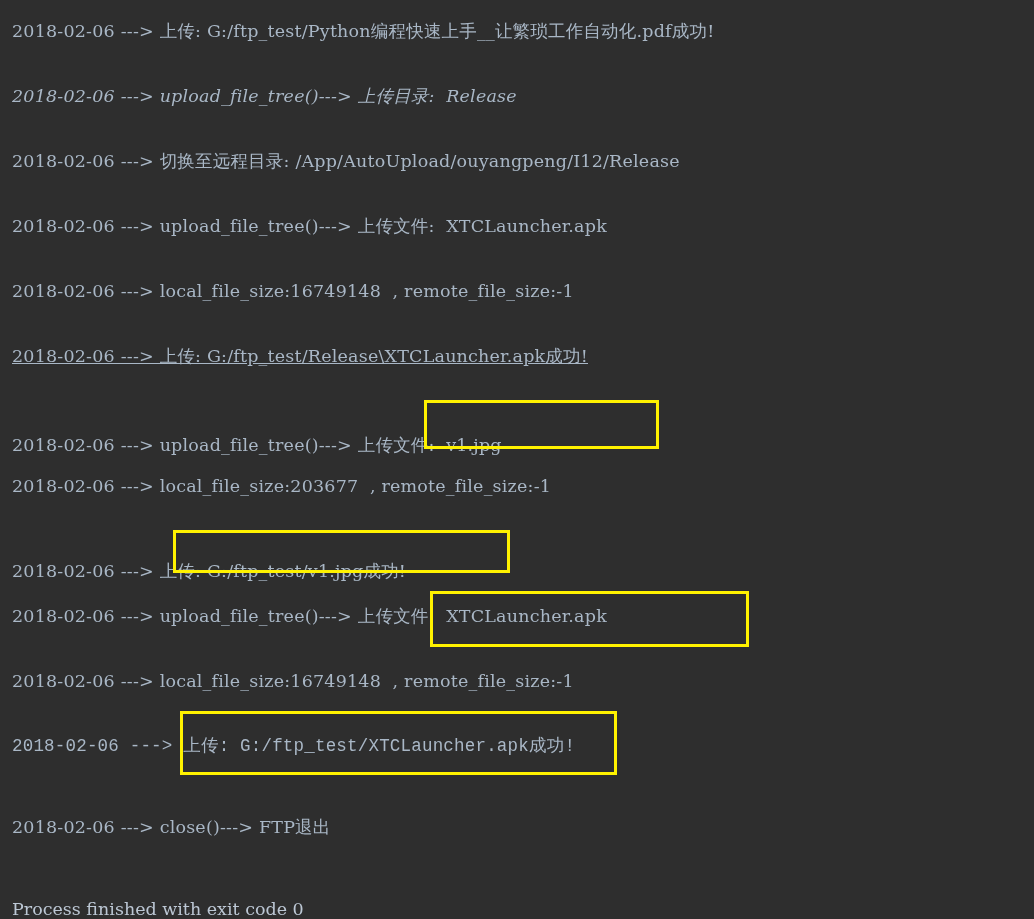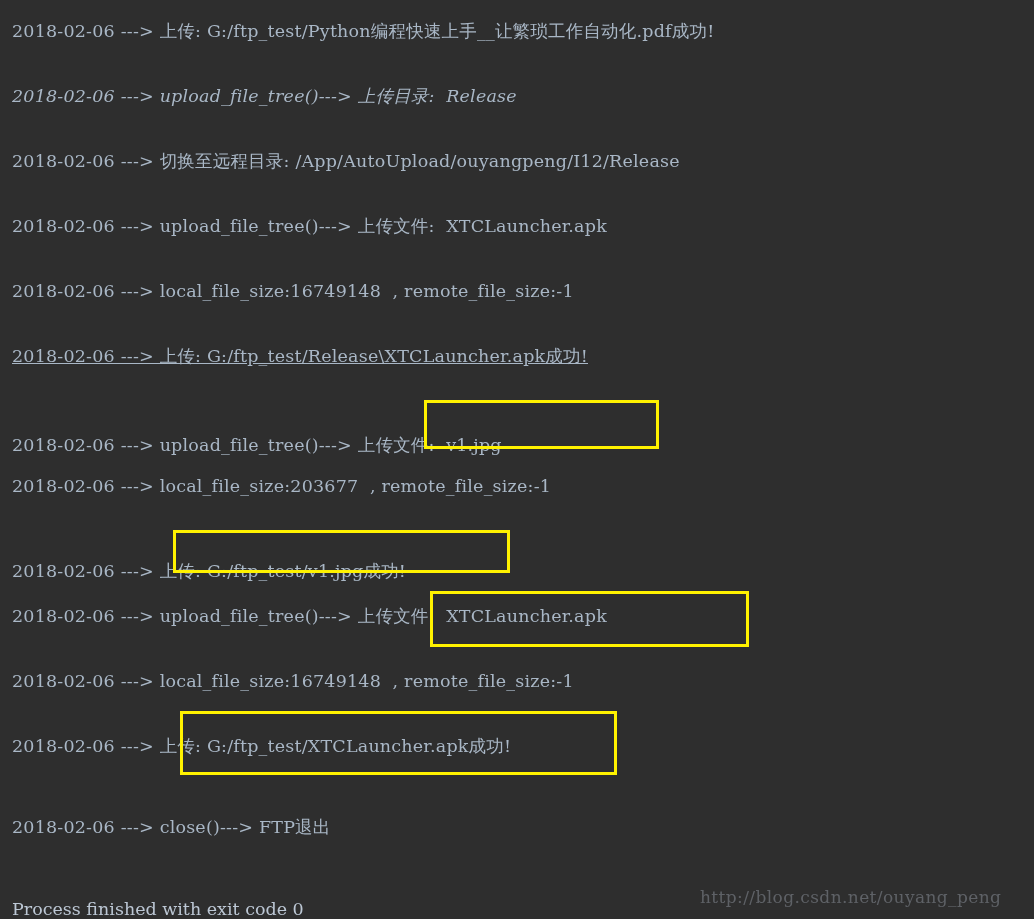--- a/index.html
+++ b/index.html
@@ -65,28 +65,27 @@
       <div class="log-line" style="top: 85px; font-style: italic;">2018-02-06 ---&gt; upload_file_tree()---&gt; 上传目录:  Release</div>
       <div class="log-line" style="top: 150px; text-align: right;">2018-02-06 ---&gt; 切换至远程目录: /App/AutoUpload/ouyangpeng/I12/Release</div>
       <div class="log-line" style="top: 215px;">2018-02-06 ---&gt; upload_file_tree()---&gt; 上传文件:  XTCLauncher.apk</div>
       <div class="log-line" style="top: 280px;">2018-02-06 ---&gt; local_file_size:16749148  , remote_file_size:-1</div>
       <div class="log-line" style="top: 345px; text-decoration: underline;">2018-02-06 ---&gt; 上传: G:/ftp_test/Release\XTCLauncher.apk成功!</div>
       <div class="log-line" style="top: 434px;">2018-02-06 ---&gt; upload_file_tree()---&gt; 上传文件:  v1.jpg</div>
       <div class="log-line" style="top: 475px;">2018-02-06 ---&gt; local_file_size:203677  , remote_file_size:-1</div>
       <div class="log-line" style="top: 540px; margin-top: 20px;">2018-02-06 ---&gt; 上传: G:/ftp_test/v1.jpg成功!</div>
       <div class="log-line" style="top: 605px;">2018-02-06 ---&gt; upload_file_tree()---&gt; 上传文件:  XTCLauncher.apk</div>
       <div class="log-line" style="top: 670px;">2018-02-06 ---&gt; local_file_size:16749148  , remote_file_size:-1</div>
-      <div class="log-line" style="top: 735px;">2018-02-06 ---&gt; 上传: G:/ftp_test/XTCLauncher.apk成功!</div>
+      <div class="log-line" style="top: 735px; font-family: Liberation Mono, monospace;">2018-02-06 ---&gt; 上传: G:/ftp_test/XTCLauncher.apk成功!</div>
       <div class="log-line" style="top: 816px;">2018-02-06 ---&gt; close()---&gt; FTP退出</div>
     </div>
 
   <div id="highlight-boxes">
       <div class="hl-box" style="left: 424px; top: 400px; width: 235px; height: 49px; border-color: rgb(255, 242, 0);"></div>
       <div class="hl-box" style="left: 173px; top: 530px; width: 337px; height: 43px; border-color: rgb(255, 242, 0);"></div>
       <div class="hl-box" style="left: 430px; top: 591px; width: 319px; height: 56px; border-color: rgb(255, 242, 0);"></div>
       <div class="hl-box" style="left: 180px; top: 711px; width: 437px; height: 64px; border-color: rgb(255, 242, 0);"></div>
     </div>
 
   <div class="footer-line" id="footer-line" style="top: 898px;">Process finished with exit code 0</div>
 
-  <div class="watermark" id="watermark" style="left: 700px; top: 887px;">http://blog.csdn.net/ouyang_peng</div>
 
 </div>
 
 </body></html>

